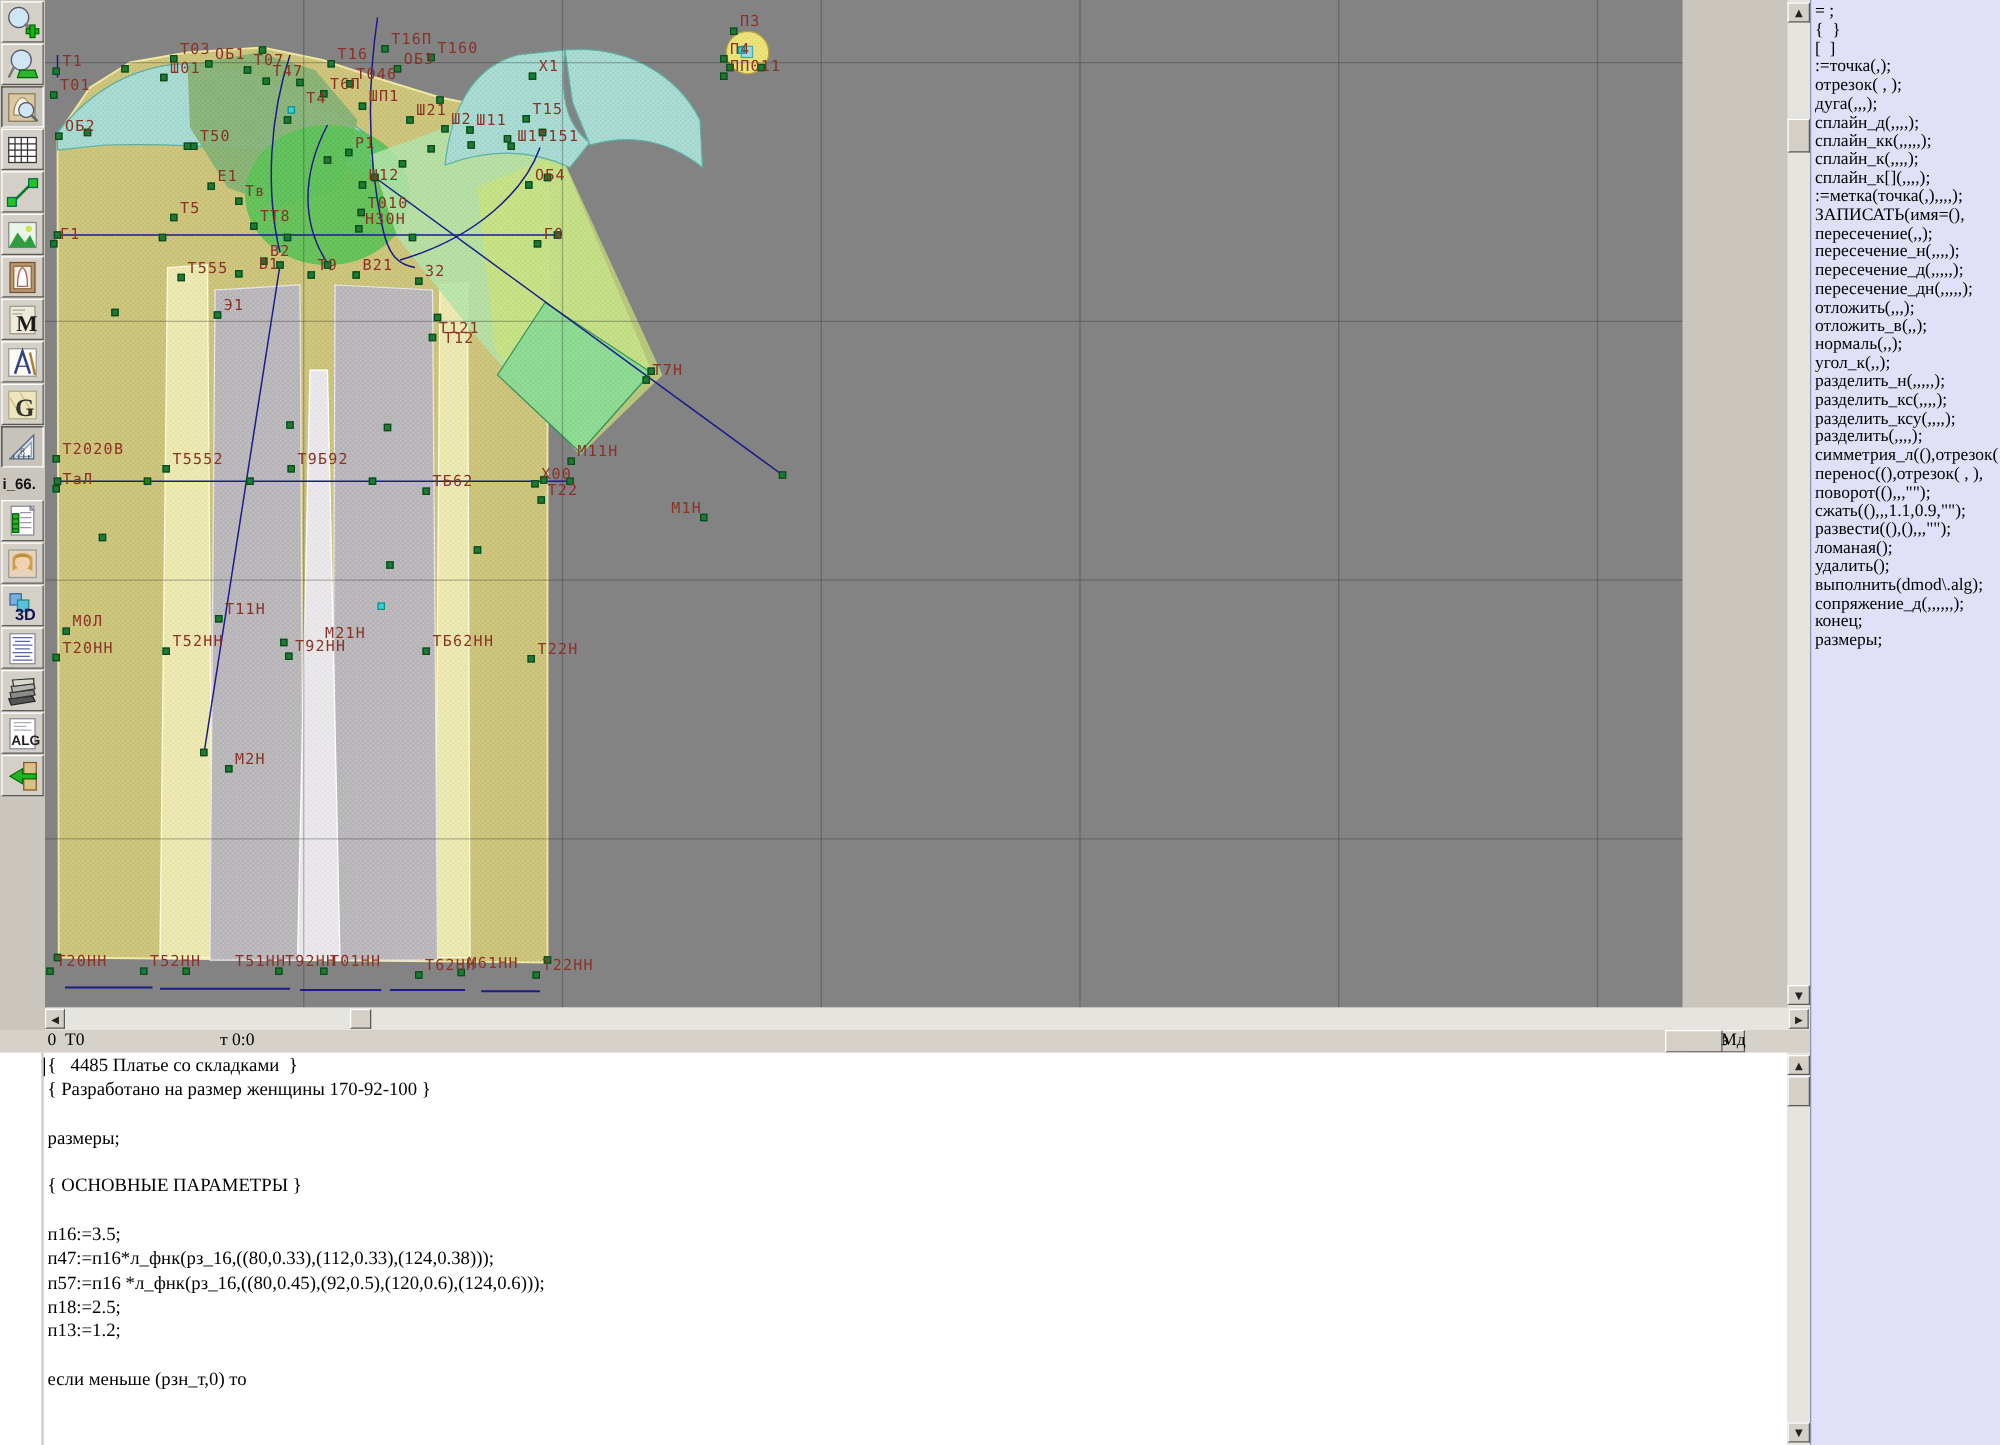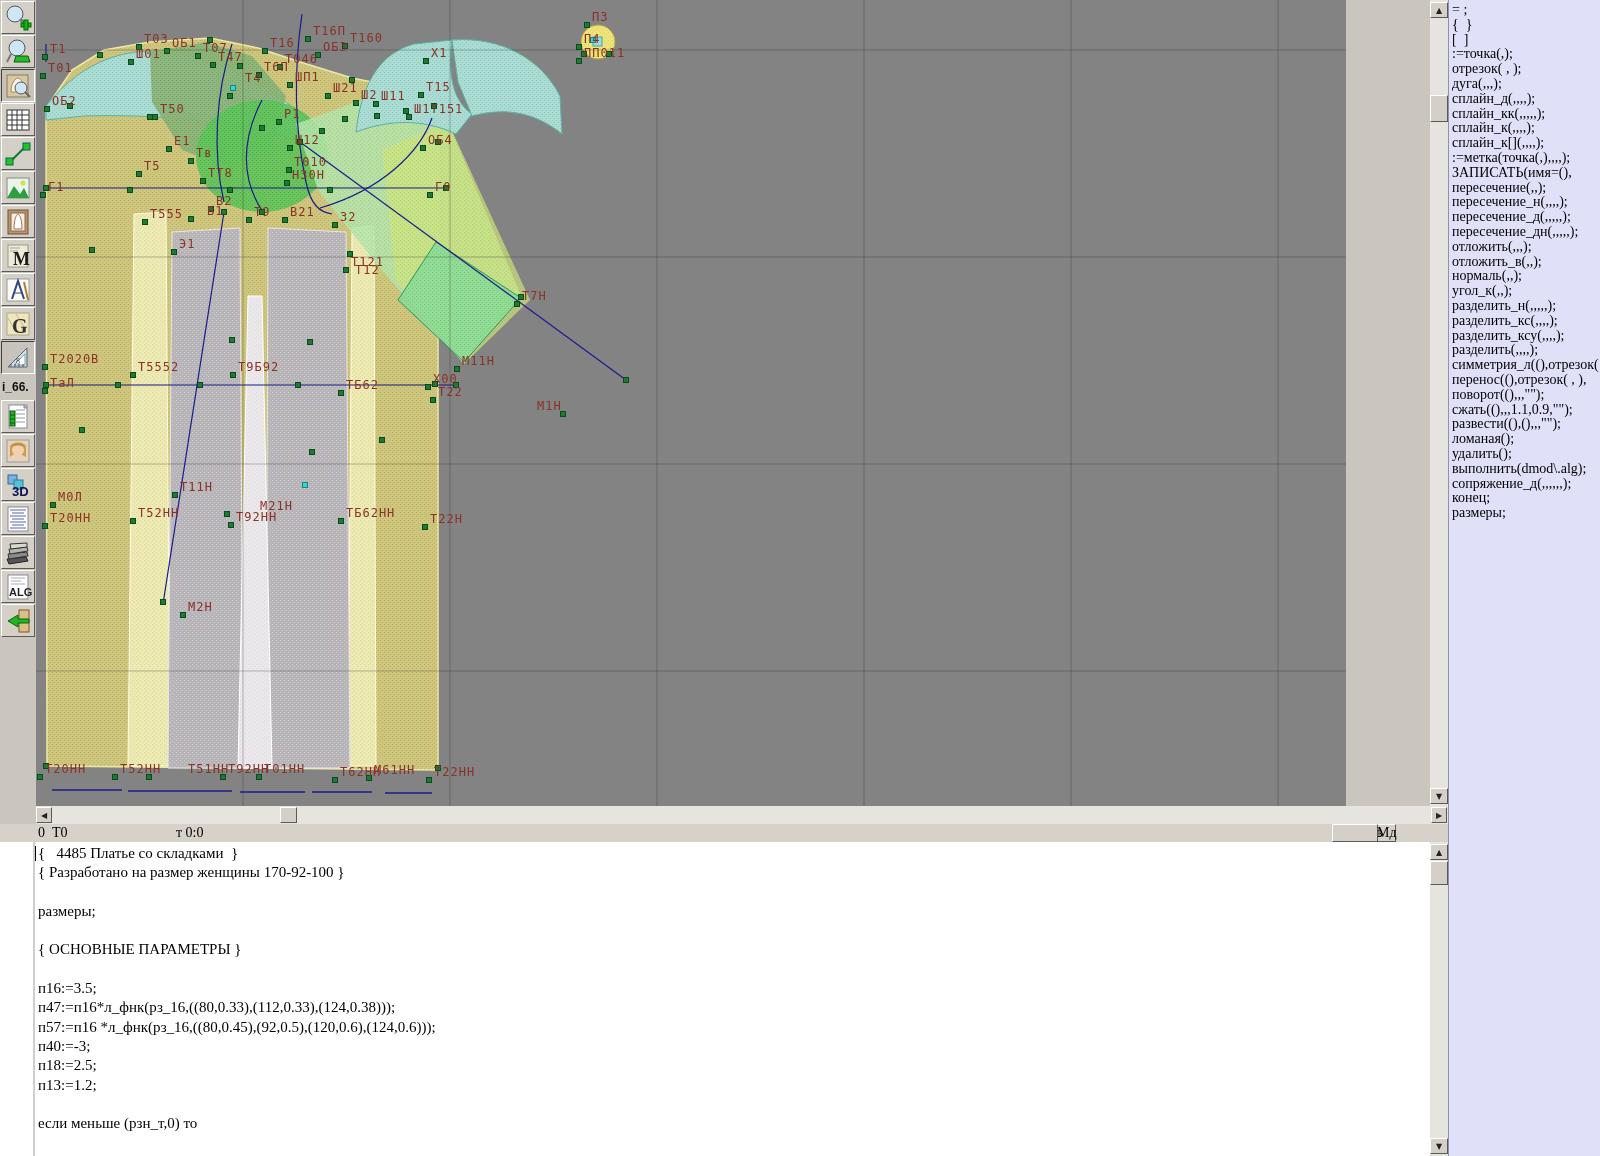--- a/index.html
+++ b/index.html
@@ -509,21 +509,20 @@
       <div class="ed-line">{   4485 Платье со складками  }</div>
       <div class="ed-line">{ Разработано на размер женщины 170-92-100 }</div>
       <div class="ed-line">&nbsp;</div>
       <div class="ed-line">размеры;</div>
       <div class="ed-line">&nbsp;</div>
       <div class="ed-line">{ ОСНОВНЫЕ ПАРАМЕТРЫ }</div>
       <div class="ed-line">&nbsp;</div>
       <div class="ed-line">п16:=3.5;</div>
       <div class="ed-line">п47:=п16*л_фнк(рз_16,((80,0.33),(112,0.33),(124,0.38)));</div>
       <div class="ed-line">п57:=п16 *л_фнк(рз_16,((80,0.45),(92,0.5),(120,0.6),(124,0.6)));</div>
-      <div class="ed-line">п40:=-3;</div>
       <div class="ed-line">п18:=2.5;</div>
       <div class="ed-line">п13:=1.2;</div>
       <div class="ed-line">&nbsp;</div>
       <div class="ed-line">если меньше (рзн_т,0) то</div>
     </div>
   <div id="caret"></div>
 </div>
 <div class="strack" style="left:1430px;top:842px;width:18px;height:314px;"></div>
 <div class="sbtn" style="left:1430px;top:844px;width:18px;height:16px;">▲</div>
 <div class="sthumb" style="left:1430px;top:861px;width:18px;height:24px;"></div>

